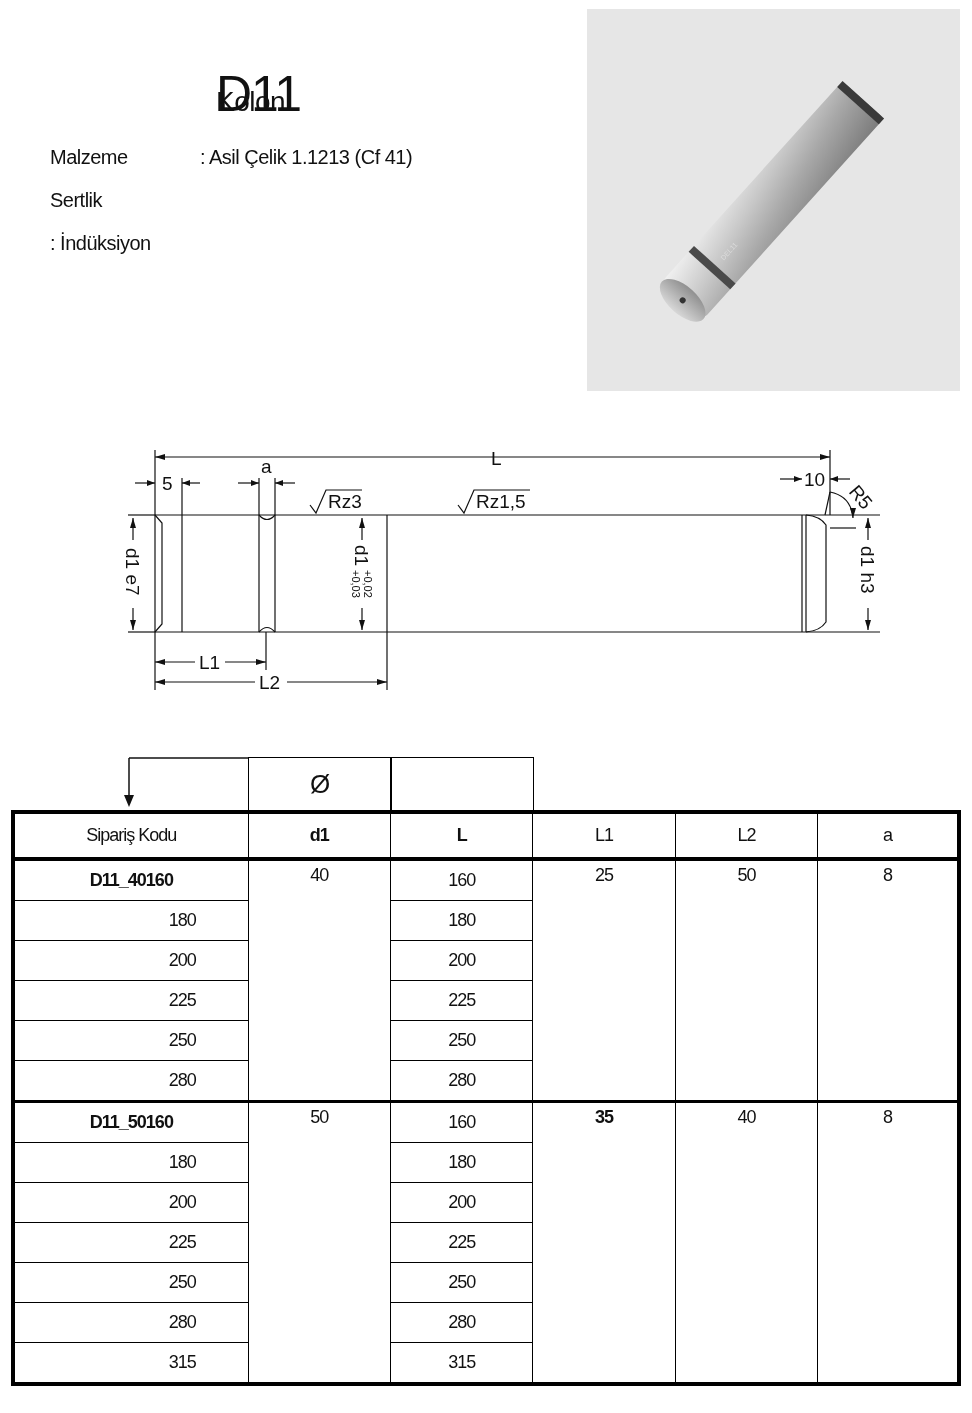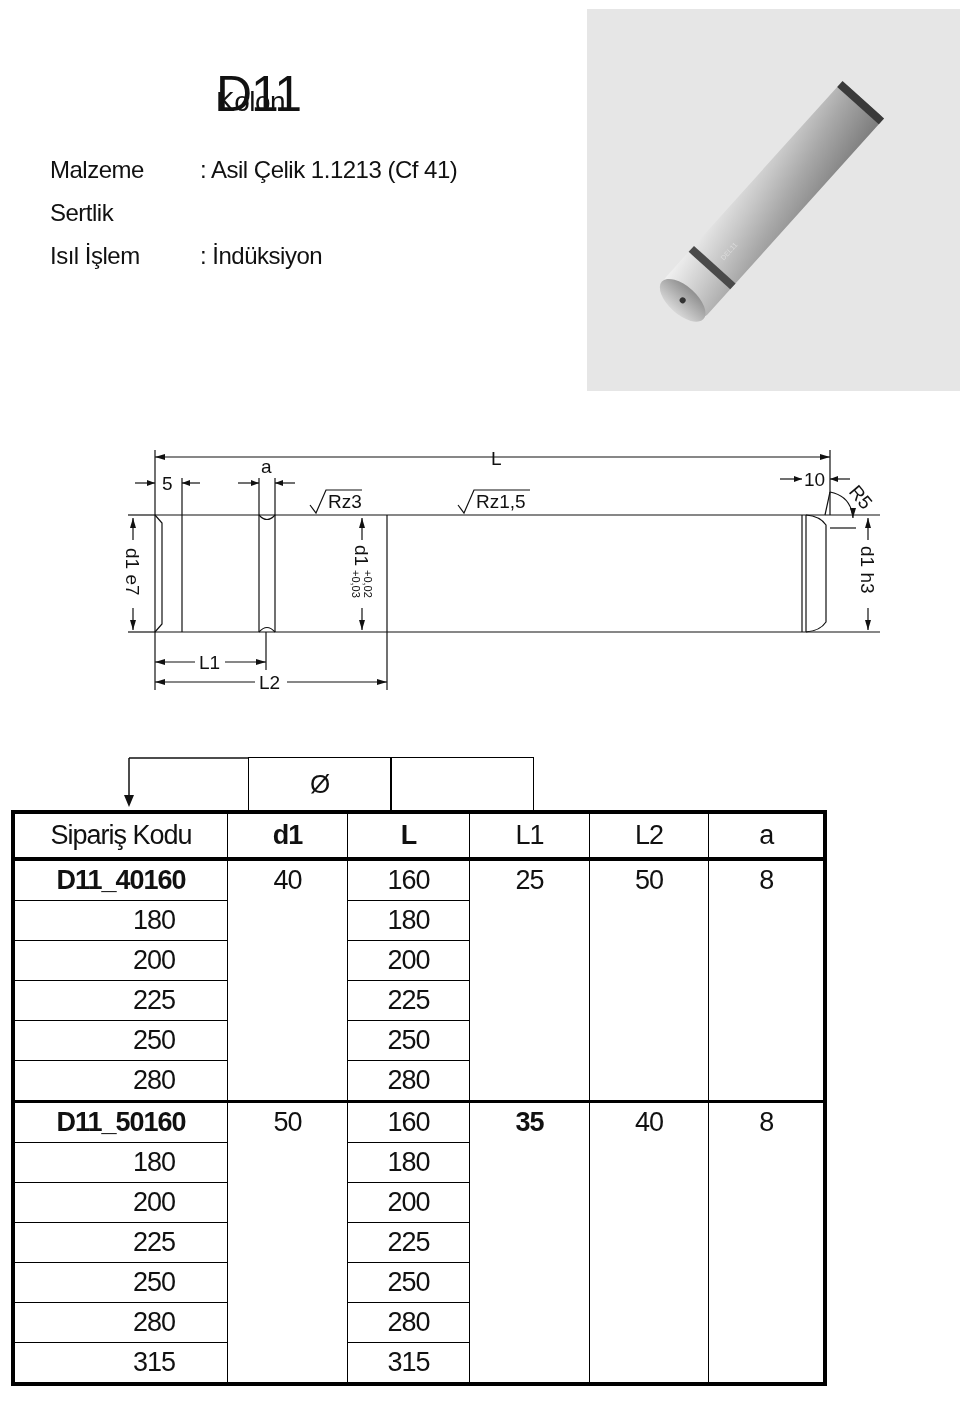--- a/index.html
+++ b/index.html
@@ -1,28 +1,28 @@
 <!DOCTYPE html>
 <html><head>
 <meta charset="utf-8">
 <style>
   html, body { margin:0; padding:0; background:#ffffff; }
   body { width:972px; height:1413px; position:relative; overflow:hidden;
          font-family:"Liberation Sans", sans-serif; color:#111; }
   .title { position:absolute; left:216px; top:22px; font-size:50px; line-height:56px; letter-spacing:-1px;margin-top:44px; }
   .subtitle { position:absolute; left:216px; top:86px; font-size:28px; line-height:32px; letter-spacing:-0.5px; }
-  .specs { position:absolute; left:50px; top:148px; font-size:24px; line-height:43px; letter-spacing:-0.5px; }
+  .specs { position:absolute; left:50px; top:136px; font-size:20px; line-height:43px; letter-spacing:-0.5px; }
   .spec-row { display:flex; }
   .spec-label { width:150px; }
   .photo { position:absolute; left:587px; top:9px; width:373px; height:382px; background:#e6e6e6; }
   .drawing { position:absolute; left:0; top:430px; width:972px; height:270px; }
   .tbl-wrap { position:absolute; left:0; top:755px; width:972px; height:658px; }
   .htop { position:absolute; border:1.5px solid #000; border-bottom:none; }
-  table.spec-table { position:absolute; left:11px; top:55px; width:816px; border-collapse:collapse;
-       border:4px solid #000; font-size:27px; letter-spacing:-1px; }
+  table.spec-table { position:absolute; left:11px; top:55px; width:950px; border-collapse:collapse;
+       border:4px solid #000; font-size:18px; letter-spacing:-1px; }
   table.spec-table td, table.spec-table th { border:1.5px solid #000; text-align:center; height:39px; padding:0; font-weight:normal; }
   table.spec-table thead th { height:43px; border-bottom:4px solid #000; }
   table.spec-table th.bold { font-weight:bold; }
   td.code { text-align:right !important; padding-right:52px !important; }
   td.code.first { text-align:center !important; padding-right:0 !important;font-weight:bold; }
   td.noline { border-top:none !important; border-bottom:none !important; vertical-align:top; padding-top:4px !important;margin-left:48px; }
   tr.grp td { border-top:3px solid #000; }
 </style>
 </head>
 <body>
@@ -32,21 +32,20 @@
 
 <div class="specs">
   <div class="spec-row">
     <span class="spec-label">Malzeme</span>
     <span>: Asil Çelik 1.1213 (Cf 41)</span>
   </div>
   <div class="spec-row">
     <span class="spec-label">Sertlik</span>
   </div>
   <div class="spec-row">
-    <span class="spec-label">Isıl İşlem</span>
     <span>: İndüksiyon</span>
   </div>
 </div>
 
 <div class="photo">
   <svg width="373" height="382" viewBox="0 0 373 382">
     <defs>
       <linearGradient id="metal" x1="0" y1="0" x2="1" y2="1">
         <stop offset="0" stop-color="#f2f2f2"></stop>
         <stop offset="0.35" stop-color="#c8c8c8"></stop>

